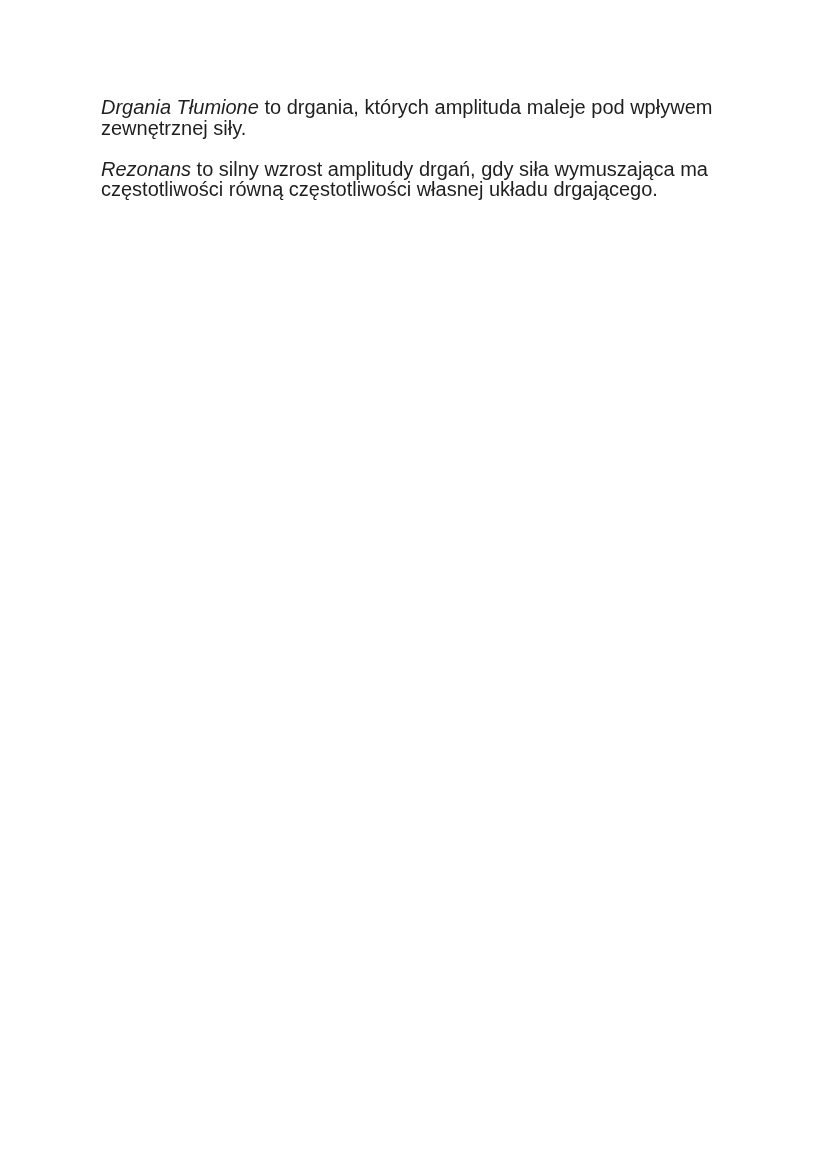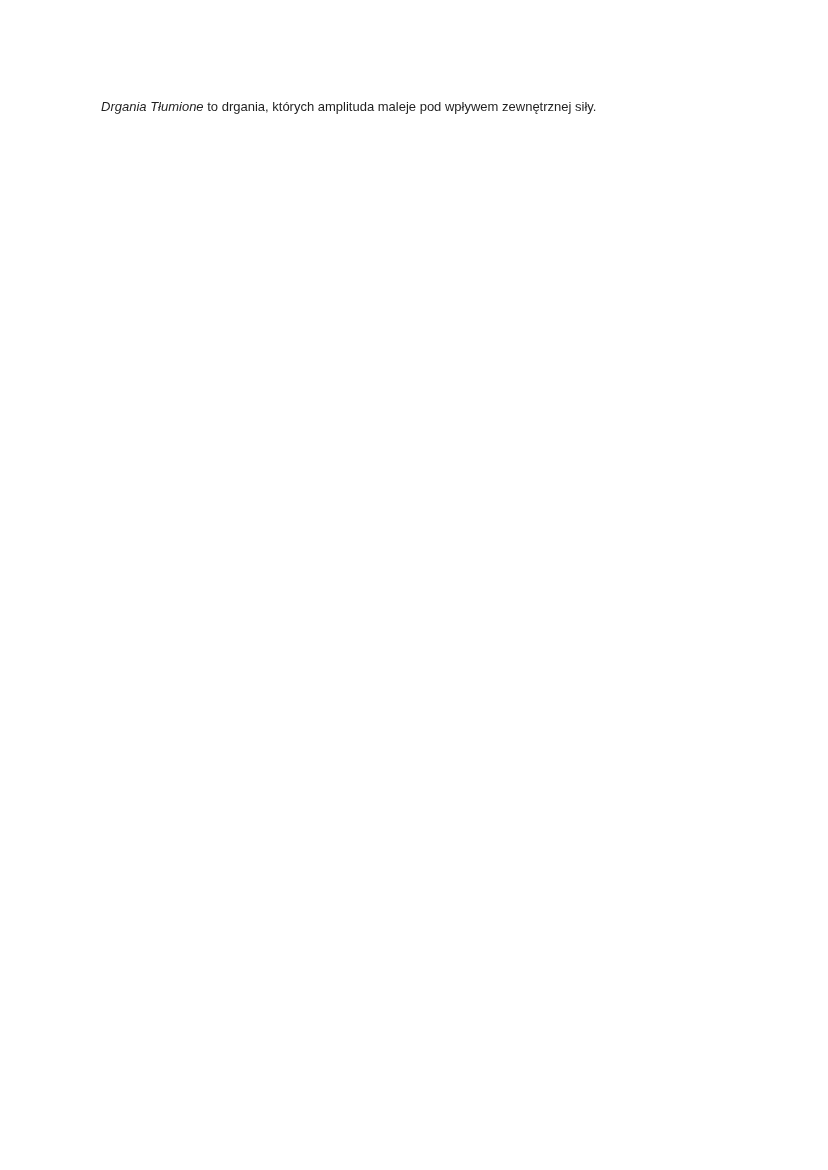--- a/index.html
+++ b/index.html
@@ -15,35 +15,36 @@
     overflow: hidden;
     box-sizing: border-box;
     font-family: "Liberation Sans", sans-serif;
   }
   .doc-content {
     position: absolute;
     top: 97px;
     left: 101px;
     width: 612px;
     color: #1f1f1f;
-    font-size: 13px;
+    font-size: 20px;
     line-height: 20.5px;
     text-align: left;
   }
   .para {
     margin: 0 0 20.5px 0;
   }
   .term {
     font-style: italic;
   }
 </style>
 </head>
 <body>
 
 <div class="page">
   <div class="doc-content">
 
     <p class="para"><span class="term">Drgania Tłumione</span><span> to drgania, których amplituda maleje pod wpływem zewnętrznej siły.</span></p>
 
 
+    <p class="para"><span class="term">Rezonans</span><span> to silny wzrost amplitudy drgań, gdy siła wymuszająca ma częstotliwości równą częstotliwości własnej układu drgającego.</span></p>
 
   </div>
 </div>
 
 </body></html>

